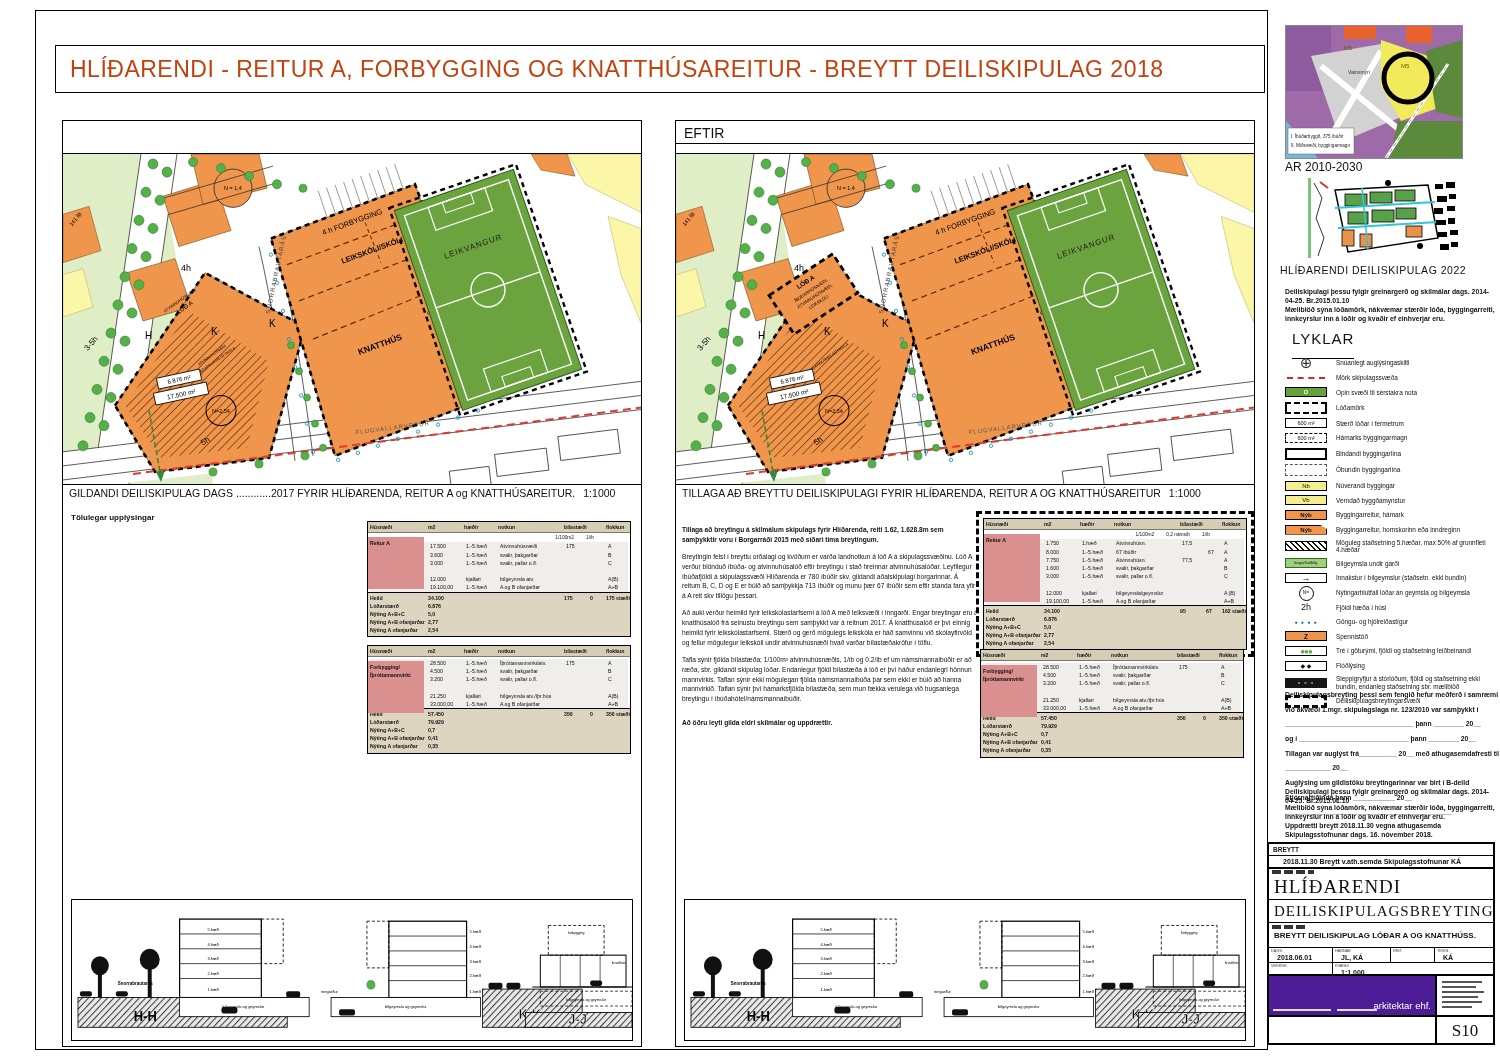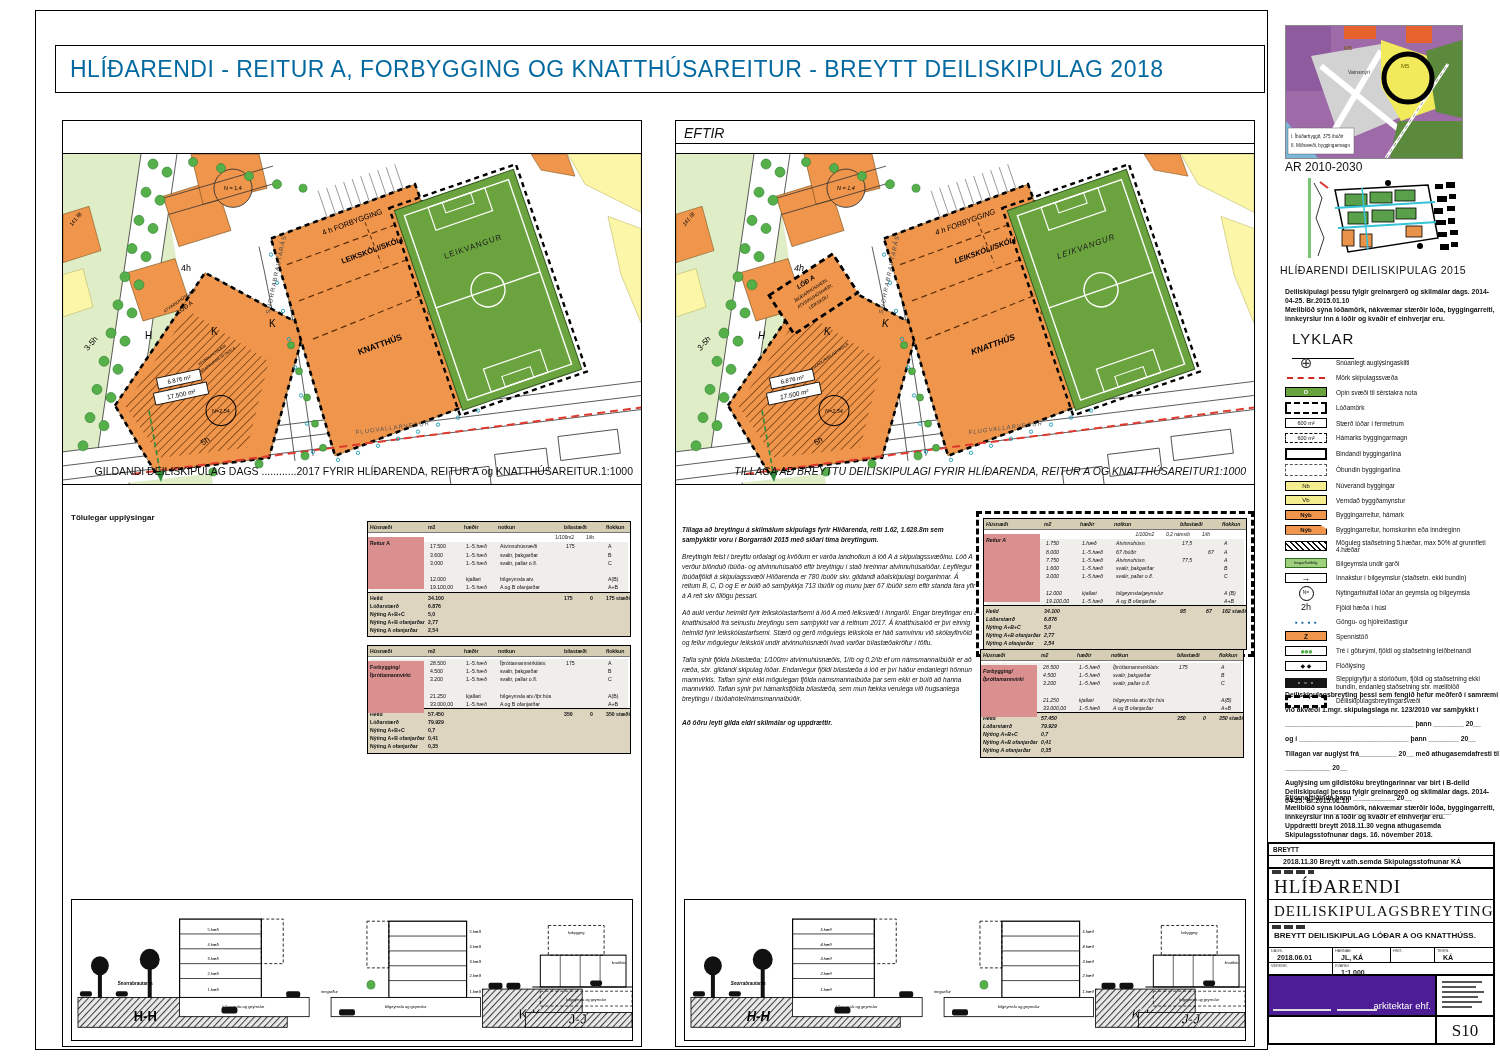--- a/index.html
+++ b/index.html
@@ -1,27 +1,27 @@
 <!DOCTYPE html>
 <html><head>
 <meta charset="utf-8">
 <style>
   html,body{margin:0;padding:0;background:#fff;}
   body{font-family:"Liberation Sans",sans-serif;color:#111;}
   .sheet{position:relative;width:1500px;height:1060px;background:#fff;overflow:hidden;}
   .frame{position:absolute;left:35px;top:10px;width:1231px;height:1038px;border:1.5px solid #000;}
   .title-box{position:absolute;left:55px;top:45px;width:1208px;height:46px;border:1px solid #000;display:flex;align-items:center;}
-  .title-box h1{font-size:23px;font-weight:500;letter-spacing:.5px;margin:0 0 0 14px;color:#0369a1;white-space:nowrap;}
+  .title-box h1{font-size:23px;font-weight:500;letter-spacing:.5px;margin:0 0 0 14px;color:#c2410c;white-space:nowrap;}
 
   .panel{position:absolute;top:120px;width:578px;height:925px;border:1px solid #000;background:#fff;}
-  .panel.fyrir{left:62px;} .panel.eftir{left:675px;font-style:italic;}
+  .panel.fyrir{left:62px;} .panel.eftir{left:675px;}
   .panel-label{position:absolute;left:0;right:0;top:0;height:23px;border-bottom:1px solid #000;font-size:14px;padding:4px 0 0 8px;box-sizing:border-box;}
   .mapbox{position:absolute;left:0;right:0;top:32px;height:330px;border-top:1px solid #000;border-bottom:1px solid #000;overflow:hidden;}
   .mapbox svg{width:100%;height:100%;display:block;}
-  .caption{position:absolute;left:6px;right:8px;top:344px;font-size:10.5px;display:flex;justify-content:flex-end;white-space:nowrap;}
+  .caption{position:absolute;left:6px;right:8px;top:366px;font-size:10.5px;display:flex;justify-content:flex-start;white-space:nowrap;gap:8px;}
   .tolulegar{position:absolute;left:8px;top:392px;font-size:8px;font-weight:bold;}
 
   
   .ptable{position:absolute;width:262px;border:1.5px solid #000;background:#fff;font-size:5.2px;line-height:1.55;}
   .pt-head,.pt-row,.pt-srow{display:grid;grid-template-columns:58px 36px 34px 66px 26px 16px 26px;}
   .pt-head{background:#d6ceb4;font-weight:bold;border-bottom:.5px solid #777;padding:1px 0;}
   .pt-head span{padding-left:2px;}
   .pt-sub{display:flex;justify-content:flex-end;gap:12px;padding:1px 36px 1px 0;font-size:4.8px;}
   .pt-rows{background:#efeeea;margin:0 2px;position:relative;min-height:40px;}
   .pt-row span{padding-left:2px;white-space:nowrap;overflow:hidden;}
@@ -1218,21 +1218,21 @@
             <rect x="148" y="40" width="7" height="6"></rect>
             <rect x="138" y="54" width="9" height="5"></rect>
             <rect x="150" y="52" width="8" height="5"></rect>
             <rect x="140" y="66" width="9" height="6"></rect>
             <rect x="151" y="64" width="7" height="5"></rect>
           <circle cx="88" cy="5" r="3"></circle>
             <circle cx="120" cy="68" r="3"></circle>
         </g>
       </svg>
     </div>
-    <div class="p2015-caption">HLÍÐARENDI  DEILISKIPULAG  2015</div>
+    <div class="p2015-caption">HLÍÐARENDI  DEILISKIPULAG  2022</div>
 
     <div class="note-b" style="left:9px;top:288px;">Deiliskipulagi þessu  fylgir  greinargerð og skilmálar dags. 2014-04-25.  Br.2015.01.10</div>
     <div class="note-b" style="left:9px;top:306px;">Mæliblöð sýna lóðamörk, nákvæmar stærðir lóða, byggingarreiti, innkeyrslur inn á lóðir og kvaðir ef einhverjar eru.</div>
 
     <div class="lyklar">LYKLAR</div>
 
     <div class="legend">
 
         <div class="lg-row">
           <span class="sym sym-compass"></span>

